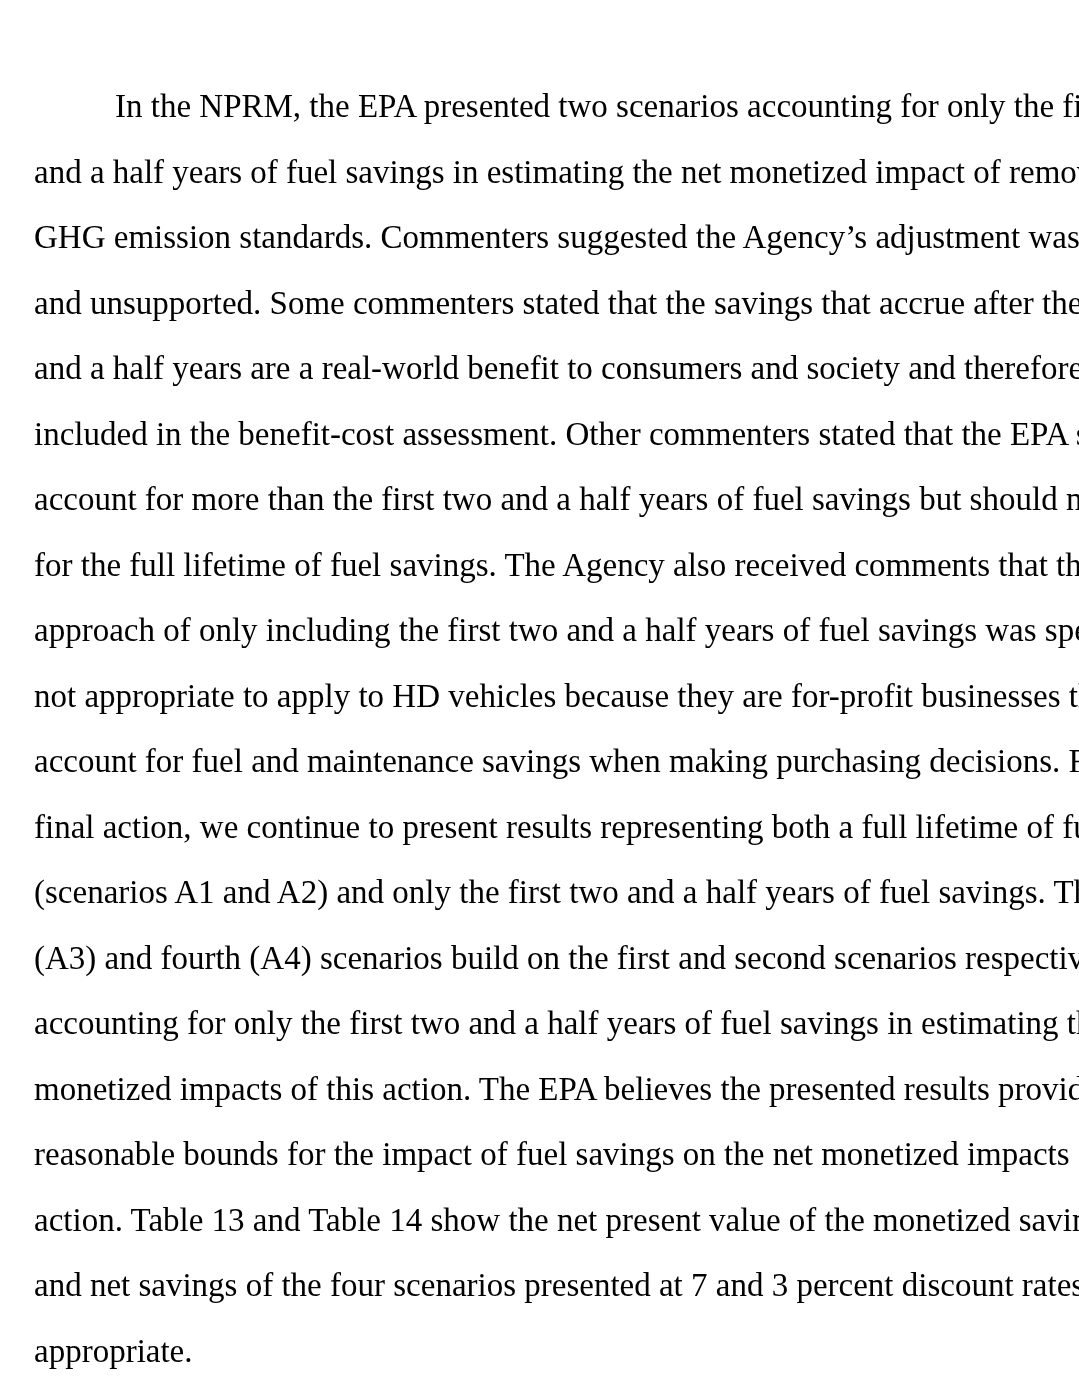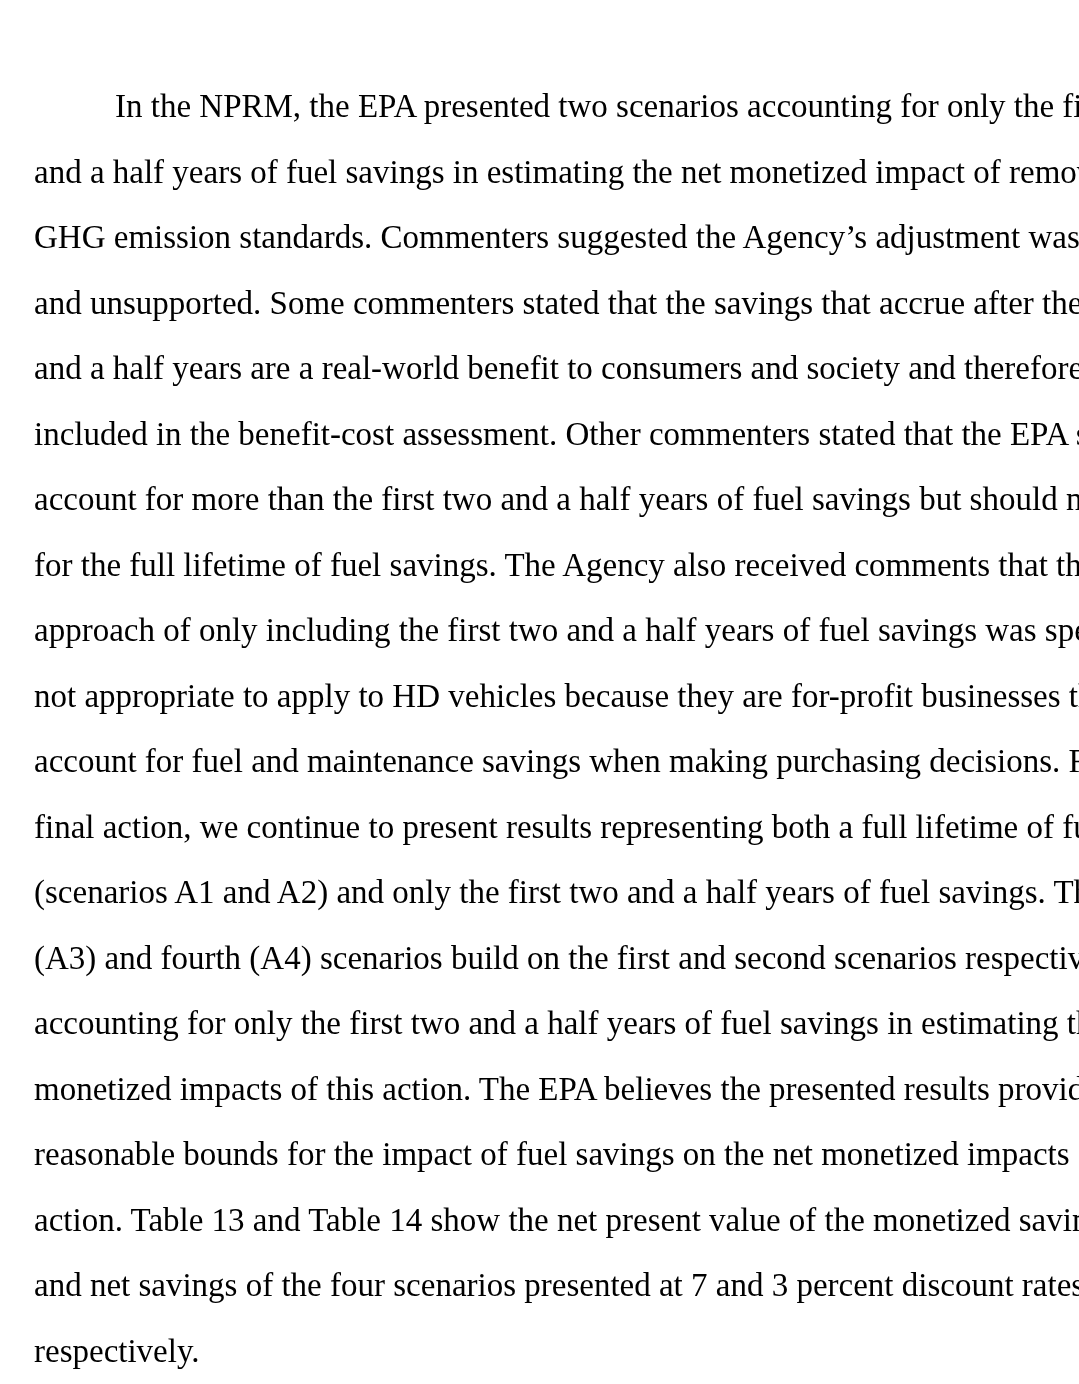--- a/index.html
+++ b/index.html
@@ -49,15 +49,15 @@
       <div class="line">not appropriate to apply to HD vehicles because they are for-profit businesses that</div>
       <div class="line">account for fuel and maintenance savings when making purchasing decisions. For the</div>
       <div class="line">final action, we continue to present results representing both a full lifetime of fuel savings</div>
       <div class="line">(scenarios A1 and A2) and only the first two and a half years of fuel savings. The third</div>
       <div class="line">(A3) and fourth (A4) scenarios build on the first and second scenarios respectively,</div>
       <div class="line">accounting for only the first two and a half years of fuel savings in estimating the net</div>
       <div class="line">monetized impacts of this action. The EPA believes the presented results provide</div>
       <div class="line">reasonable bounds for the impact of fuel savings on the net monetized impacts of this</div>
       <div class="line">action. Table 13 and Table 14 show the net present value of the monetized savings, costs,</div>
       <div class="line">and net savings of the four scenarios presented at 7 and 3 percent discount rates,</div>
-      <div class="line">respectively.</div>
+      <div class="line">appropriate.</div>
     </div>
 </div>
 
 </body></html>

